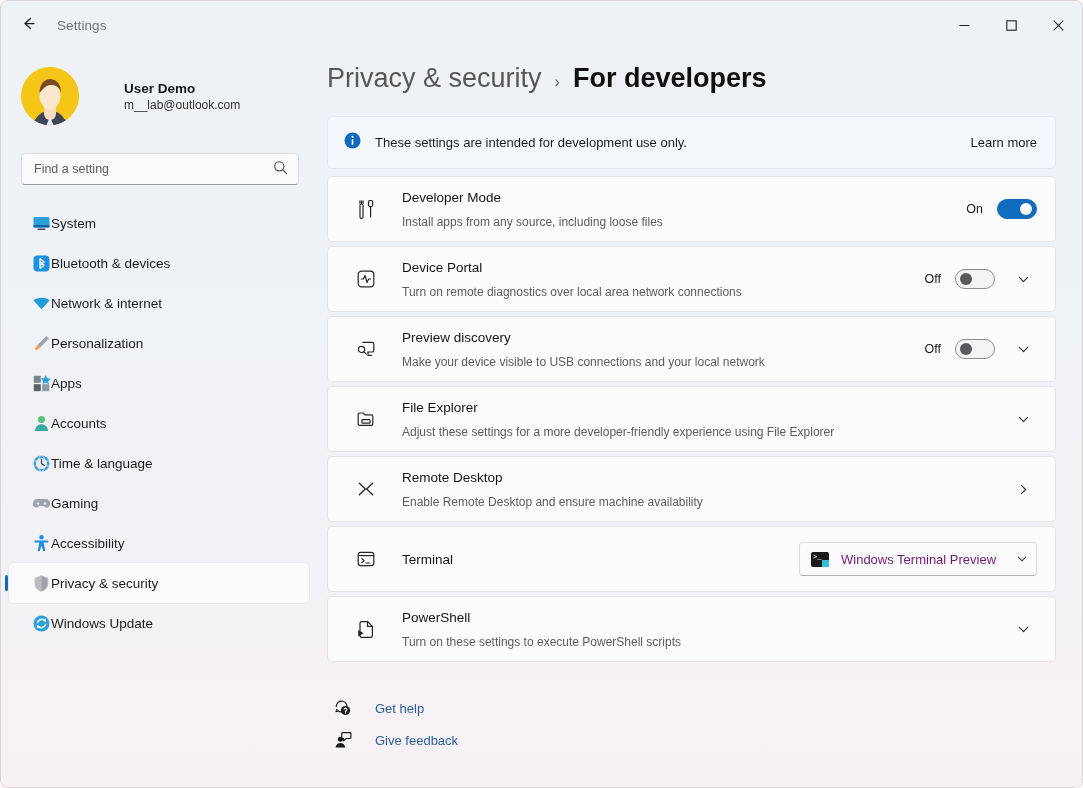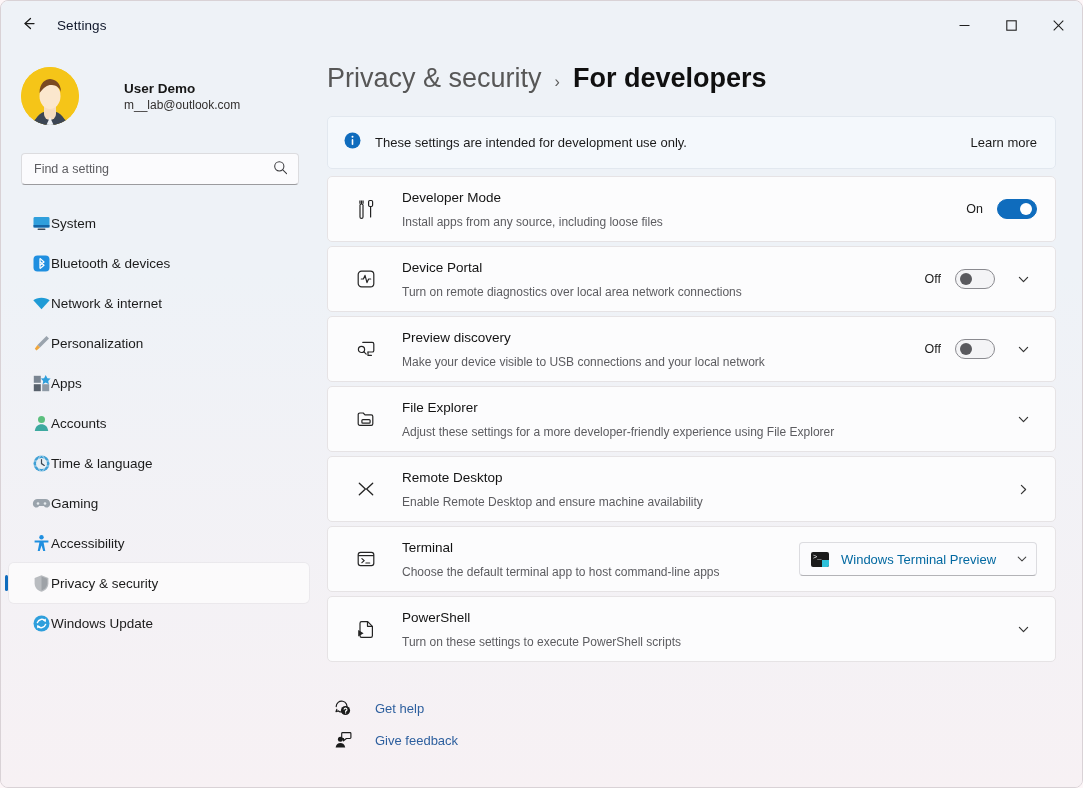--- a/index.html
+++ b/index.html
@@ -40,21 +40,21 @@
   }
   .back-btn {
     width: 34px; height: 34px;
     margin-left: 10px;
     display: flex; align-items: center; justify-content: center;
     border-radius: 5px;
     cursor: pointer;
   }
   .titlebar-title {
     font-size: 13.5px;
-    color: #0f172a;
+    color: #737373;
     margin-left: 12px;
     letter-spacing: .1px;
   }
   .win-controls {
     margin-left: auto;
     display: flex;
     height: 48px;
   }
   .win-btn {
     width: 47px;
@@ -318,21 +318,21 @@
   }
   .dd-icon::before {
     content: ">_";
     position: absolute;
     left: 2px; top: 1px;
     font-family: "Liberation Mono", monospace;
     font-size: 7px;
     color: #fff;
     line-height: 9px;
   }
-  .dd-label { font-size: 13px; color: #0369a1; white-space: nowrap; }
+  .dd-label { font-size: 13px; color: #701a75; white-space: nowrap; }
   .dd-chev { margin-left: auto; color: #444; display: flex; align-items: center; }
 
   
   .footer {
     margin-top: 36px;
     display: flex;
     flex-direction: column;
     gap: 12px;
     padding-left: 6px;
   }
@@ -680,21 +680,20 @@
           <span class="set-icon">
             <svg width="22" height="22" viewBox="0 0 22 22" fill="none" stroke="#242424" stroke-width="1.2">
               <rect x="3.2" y="4.4" width="15.6" height="13.2" rx="2.4"></rect>
               <path d="M3.2 7.6 h15.6"></path>
               <path d="M6.9 10.6 L9.2 12.6 L6.9 14.6" stroke-linecap="round" stroke-linejoin="round"></path>
               <path d="M10.9 15 h3.8" stroke-linecap="round"></path>
             </svg>
           </span>
           <span class="set-text">
             <span class="set-title">Terminal</span>
-            <span class="set-sub">Choose the default terminal app to host command-line apps</span>
           </span>
           <span class="set-right">
             <span class="dropdown">
               <span class="dd-icon"></span>
               <span class="dd-label">Windows Terminal Preview</span>
               <span class="dd-chev">
                 <svg width="12" height="12" viewBox="0 0 13 13" fill="none">
                     <path d="M2.4 4.4 L6.5 8.6 L10.6 4.4" stroke="currentColor" stroke-width="1.15" stroke-linecap="round" stroke-linejoin="round"></path>
                   </svg>
               </span>

